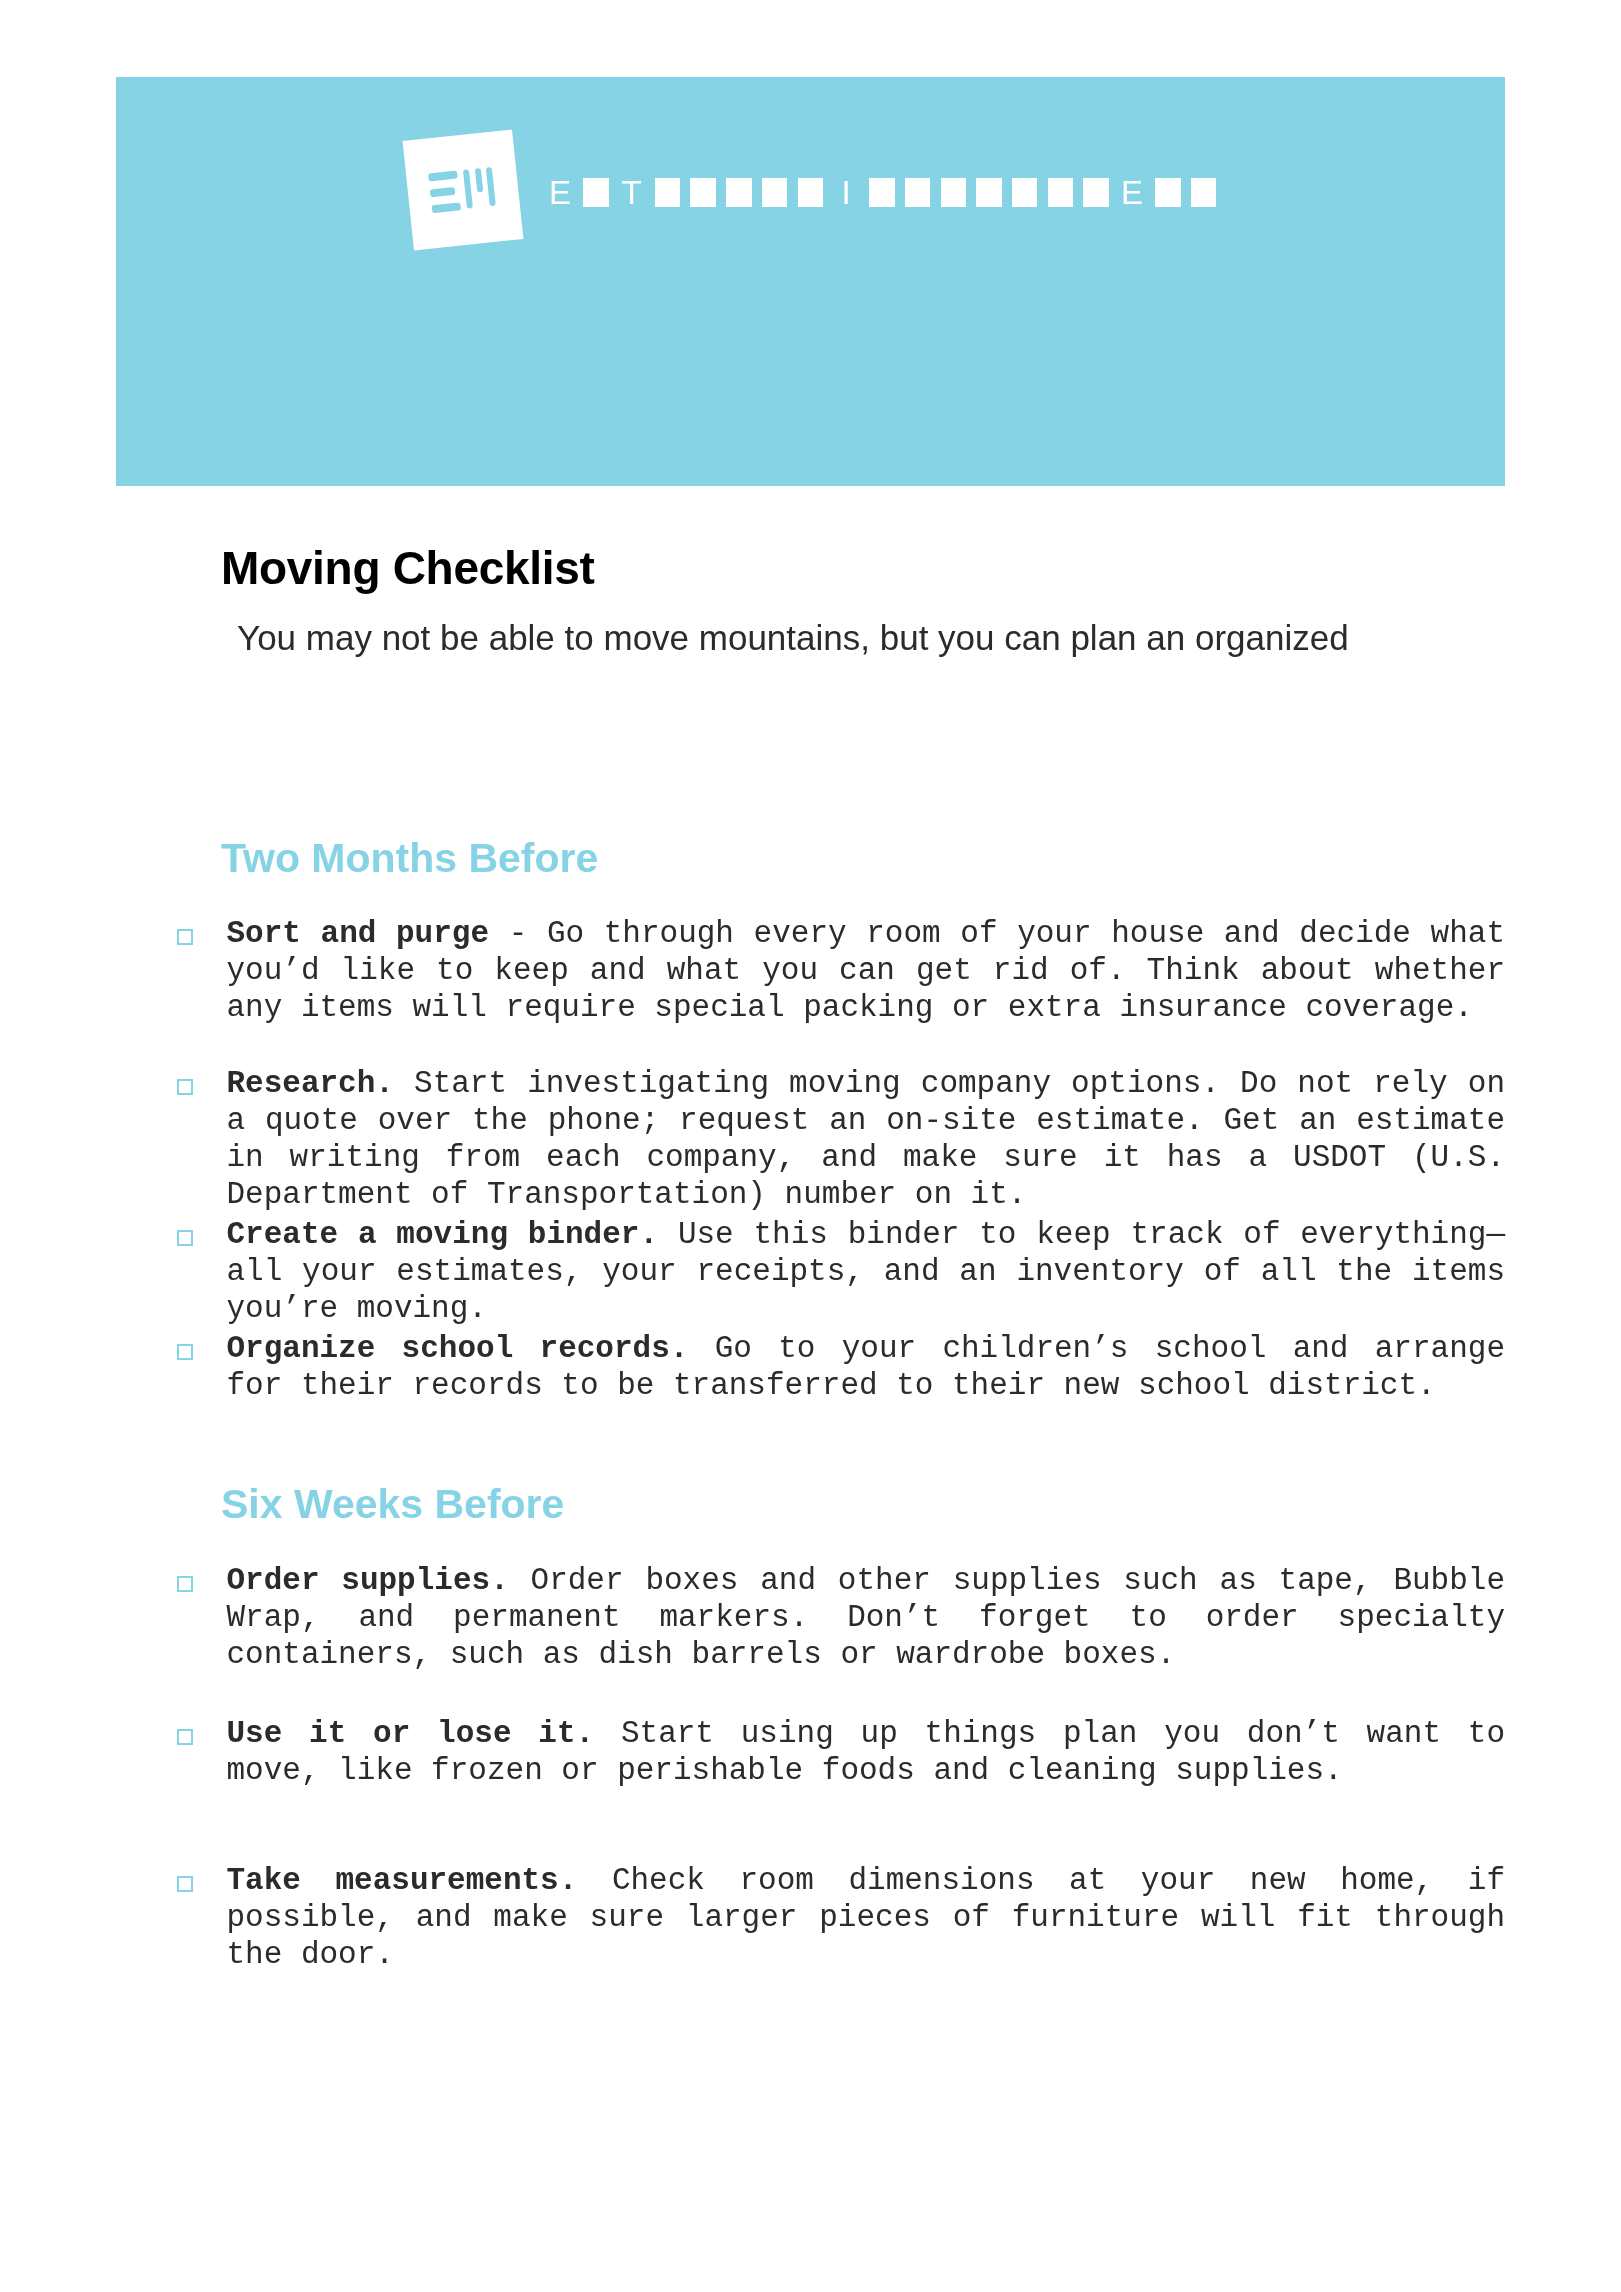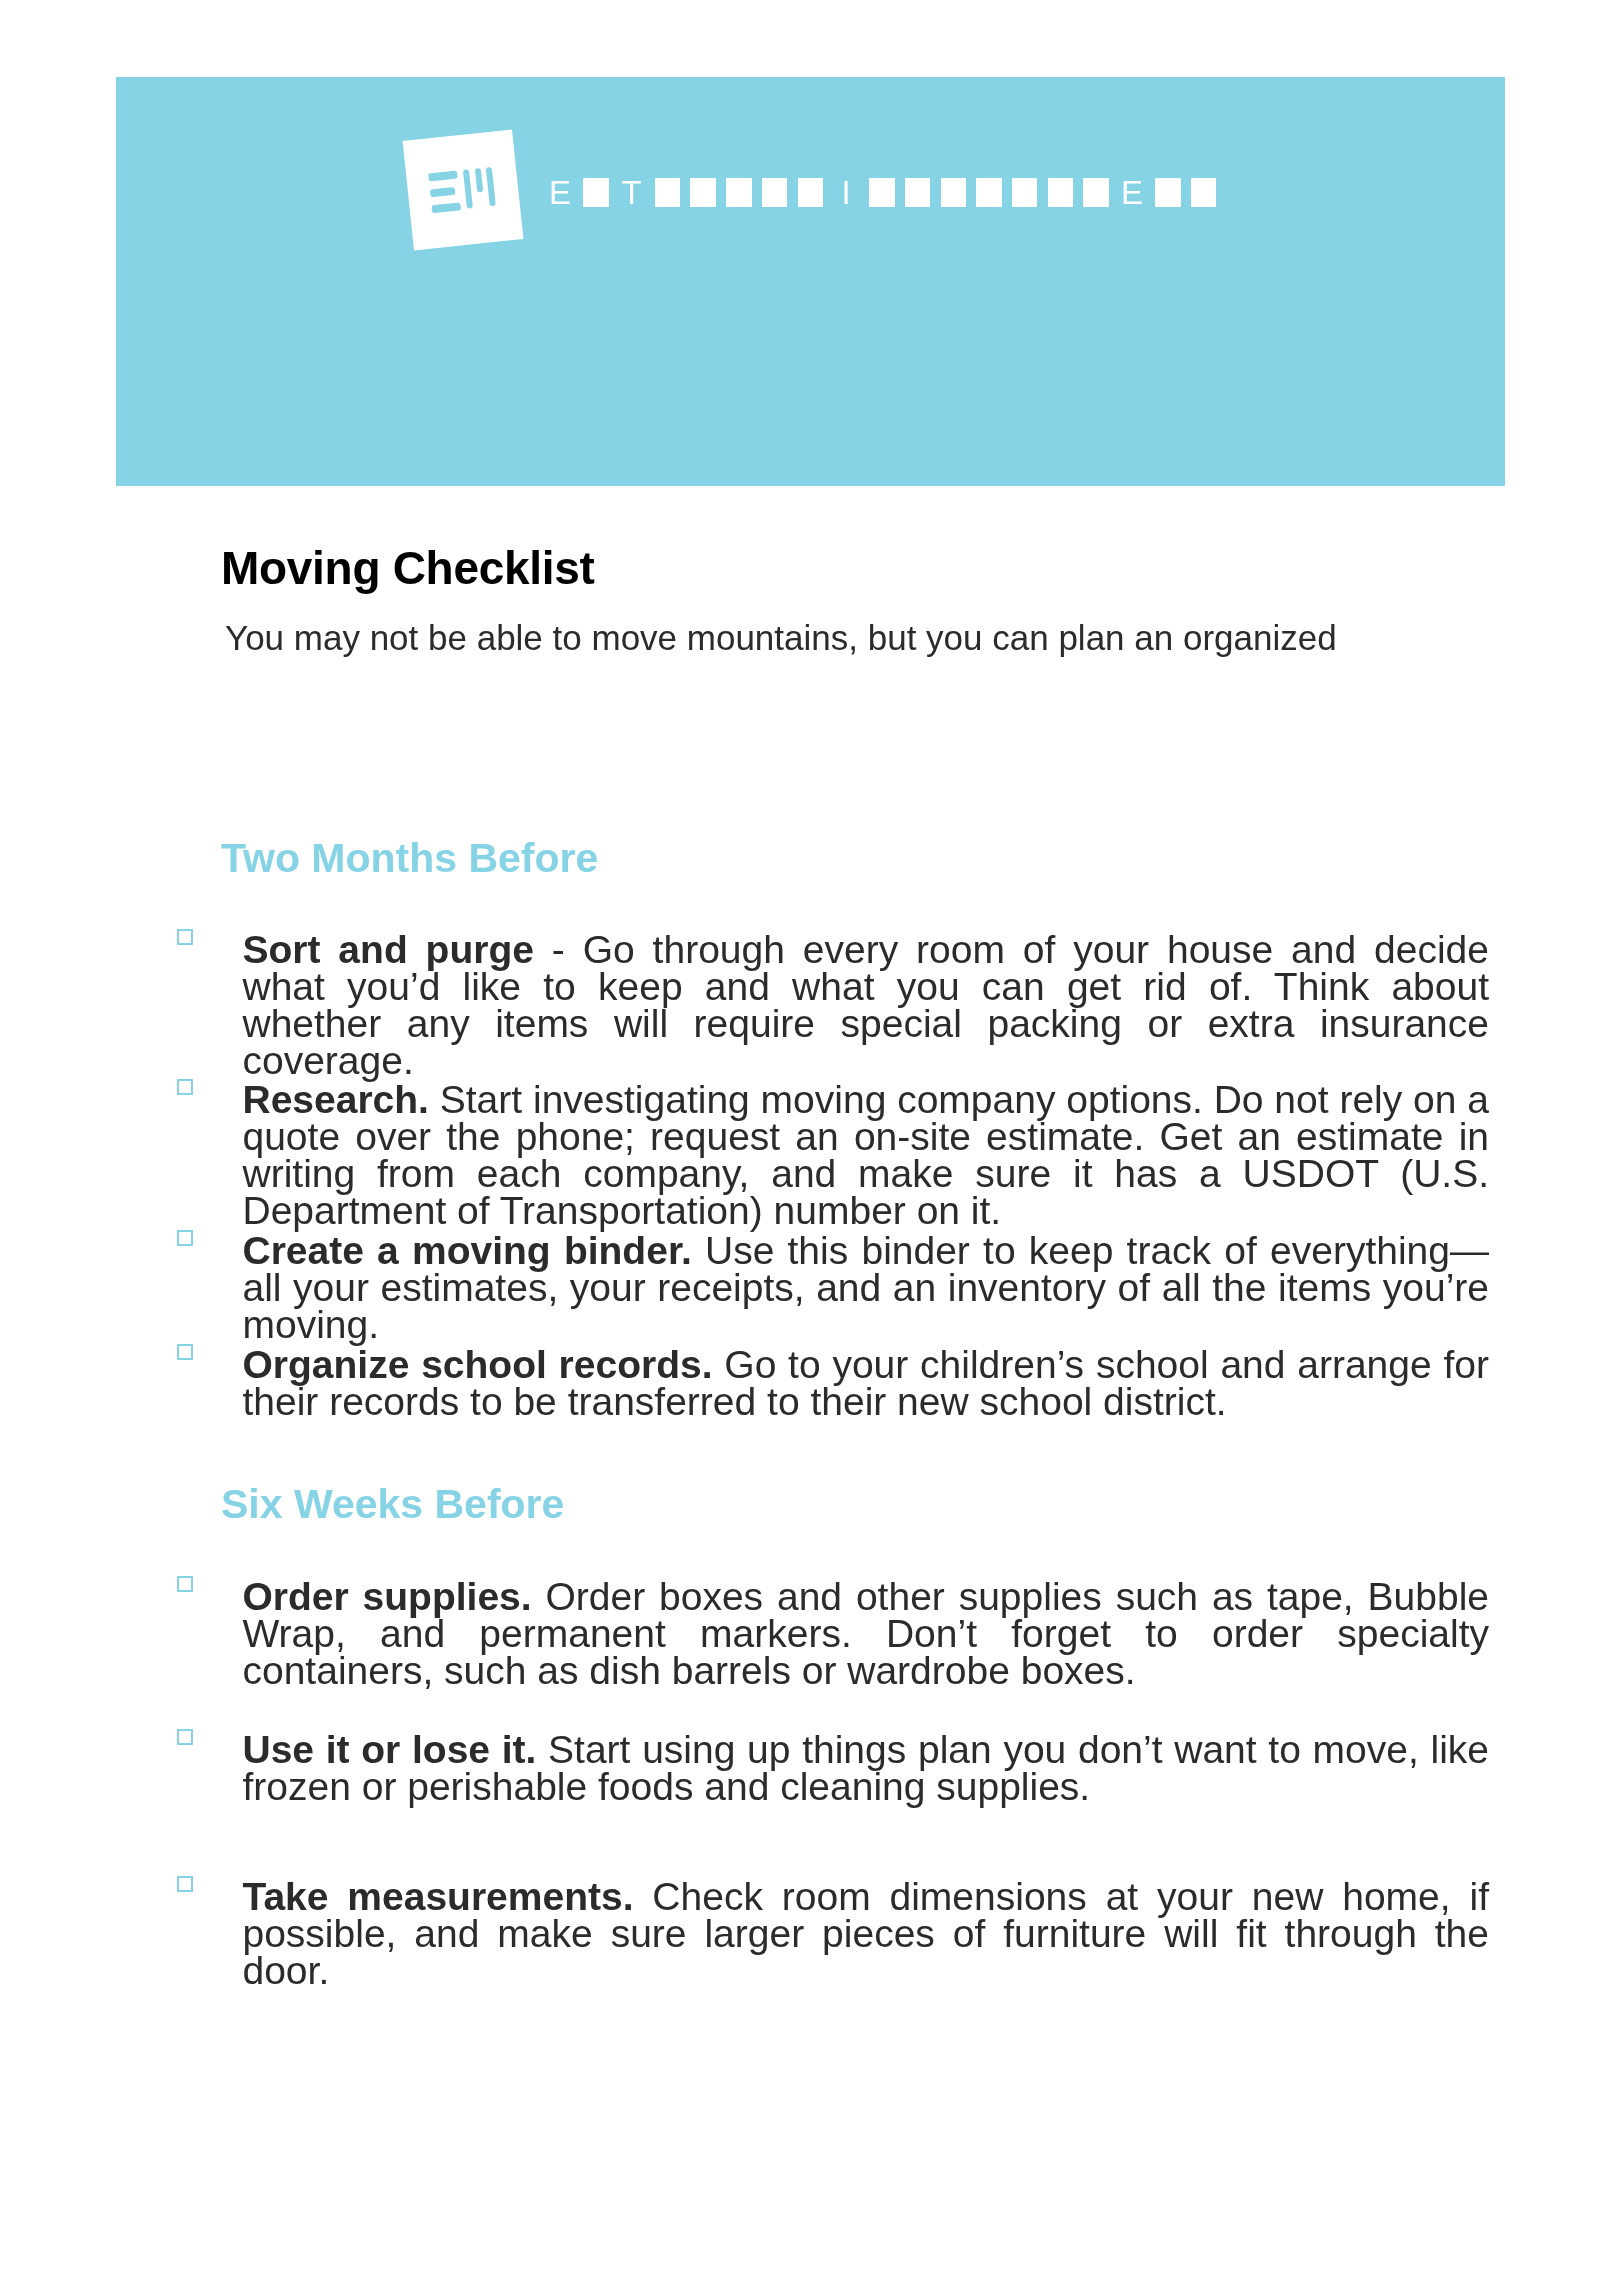--- a/index.html
+++ b/index.html
@@ -10,29 +10,29 @@
   .logo-mark { position: absolute; left: 408px; top: 135px; width: 110px; height: 110px;
                background: #ffffff; transform: rotate(-6deg); }
   .logo-mark .bar { position: absolute; background: #86D3E6; border-radius: 2.9px; }
   .logo-text { position: absolute; left: 542px; top: 173px; height: 39px; display: flex;
                align-items: center; gap: 0; }
   .logo-text span { display: inline-block; color: #ffffff; font-size: 33px; font-weight: normal;
                     letter-spacing: 0; width: 36px; text-align: center; line-height: 35px; }
   .logo-text span.blk { background: #ffffff; height: 29px; width: 25.5px; margin: 0 5.1px; color: transparent; }
   .title { position: absolute; left: 221px; top: 541px; font-size: 46px; font-weight: bold;
            color: #000000; margin: 0; letter-spacing: -0.3px; }
-  .intro { position: absolute; left: 225px; top: 616px; width: 1274px; font-size: 35px;
+  .intro { position: absolute; left: 237px; top: 616px; width: 1274px; font-size: 35px;
            line-height: 44px; color: #2b2b2b; margin: 0; }
   .section-heading { position: absolute; left: 221px; font-size: 41px; font-weight: bold;
                      color: #86D3E6; margin: 0; }
   .item { position: absolute; left: 169px; width: 1336px; display: flex; }
   .checkbox { flex: 0 0 auto; width: 12.7px; height: 12.7px; border: 2px solid #86D3E6;
               margin-top: 13.7px; margin-left: 7.8px; margin-right: 33px; box-sizing: content-box; }
-  .item-text { flex: 1; font-size: 39px; line-height: 37px; text-align: justify;
-               color: #2b2b2b; margin: 16px; }
+  .item-text { flex: 1; font-size: 31px; line-height: 37px; text-align: justify;
+               color: #2b2b2b; margin: 0; font-family: Liberation Mono, monospace; }
   .item-text b { font-weight: bold; color: #2b2b2b; }
 </style>
 </head>
 <body>
 
 <div class="banner"></div>
 
 <div class="logo-mark">
   <div class="bar" style="left:21.6px;top:35px;width:29px;height:7.8px;"></div>
   <div class="bar" style="left:21.6px;top:51px;width:25.5px;height:7.8px;"></div>

